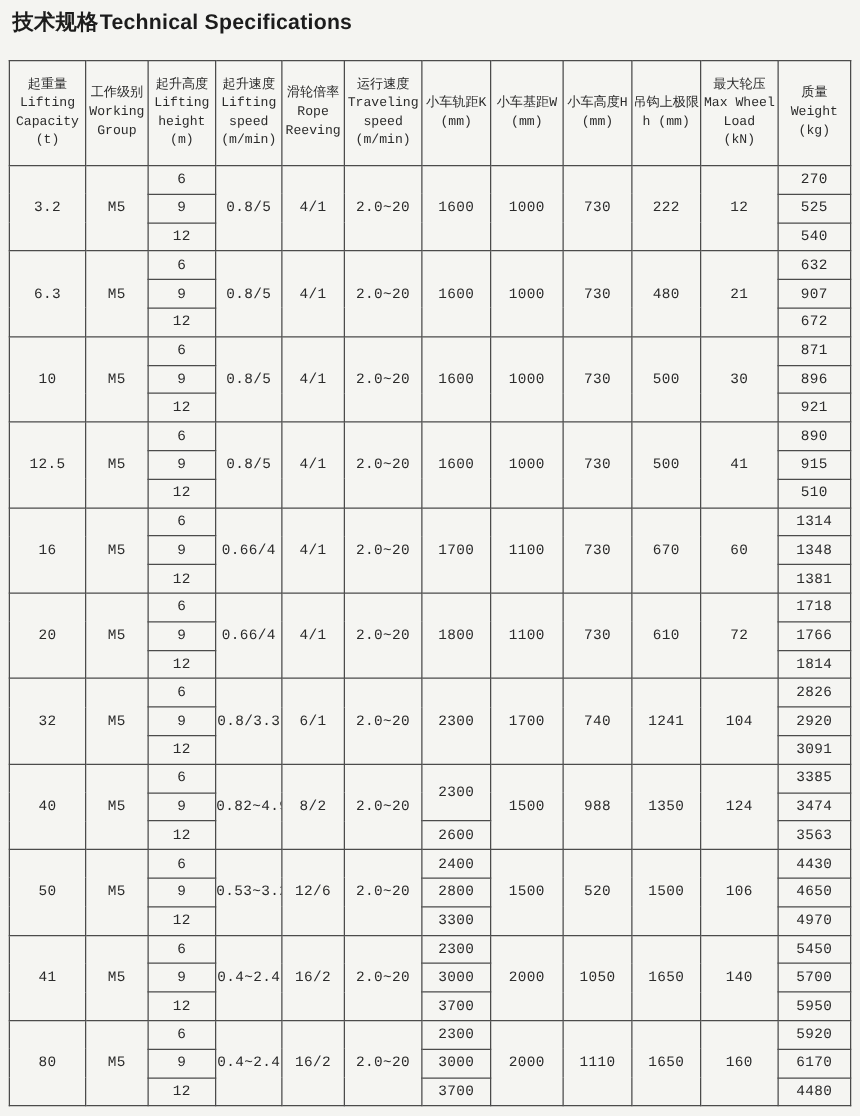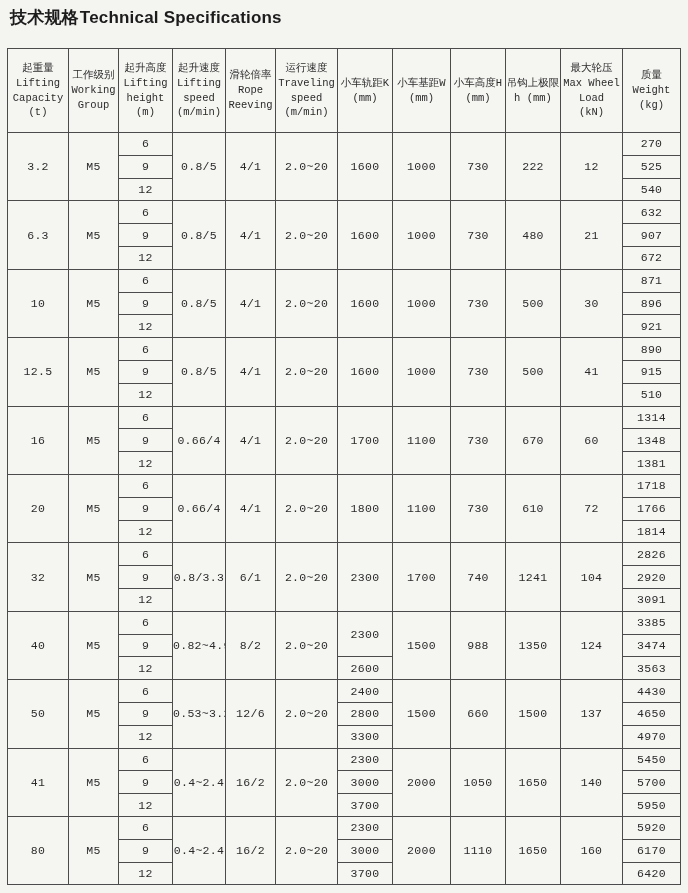--- a/index.html
+++ b/index.html
@@ -290,23 +290,23 @@
         </tr>
         <tr>
           <td rowspan="3">50</td>
           <td rowspan="3">M5</td>
           <td>6</td>
           <td rowspan="3">0.53~3.2</td>
           <td rowspan="3">12/6</td>
           <td rowspan="3">2.0~20</td>
           <td rowspan="1">2400</td>
           <td rowspan="3">1500</td>
-          <td rowspan="3">660</td>
+          <td rowspan="3">520</td>
           <td rowspan="3">1500</td>
-          <td rowspan="3">137</td>
+          <td rowspan="3">106</td>
           <td>4430</td>
         </tr>
         <tr>
           <td>9</td>
           <td rowspan="1">2800</td>
           <td>4650</td>
         </tr>
         <tr>
           <td>12</td>
           <td rowspan="1">3300</td>
@@ -351,18 +351,18 @@
           <td>5920</td>
         </tr>
         <tr>
           <td>9</td>
           <td rowspan="1">3000</td>
           <td>6170</td>
         </tr>
         <tr>
           <td>12</td>
           <td rowspan="1">3700</td>
-          <td>6420</td>
+          <td>4480</td>
         </tr>
       </tbody>
   </table>
 
 </div>
 
 </body></html>

